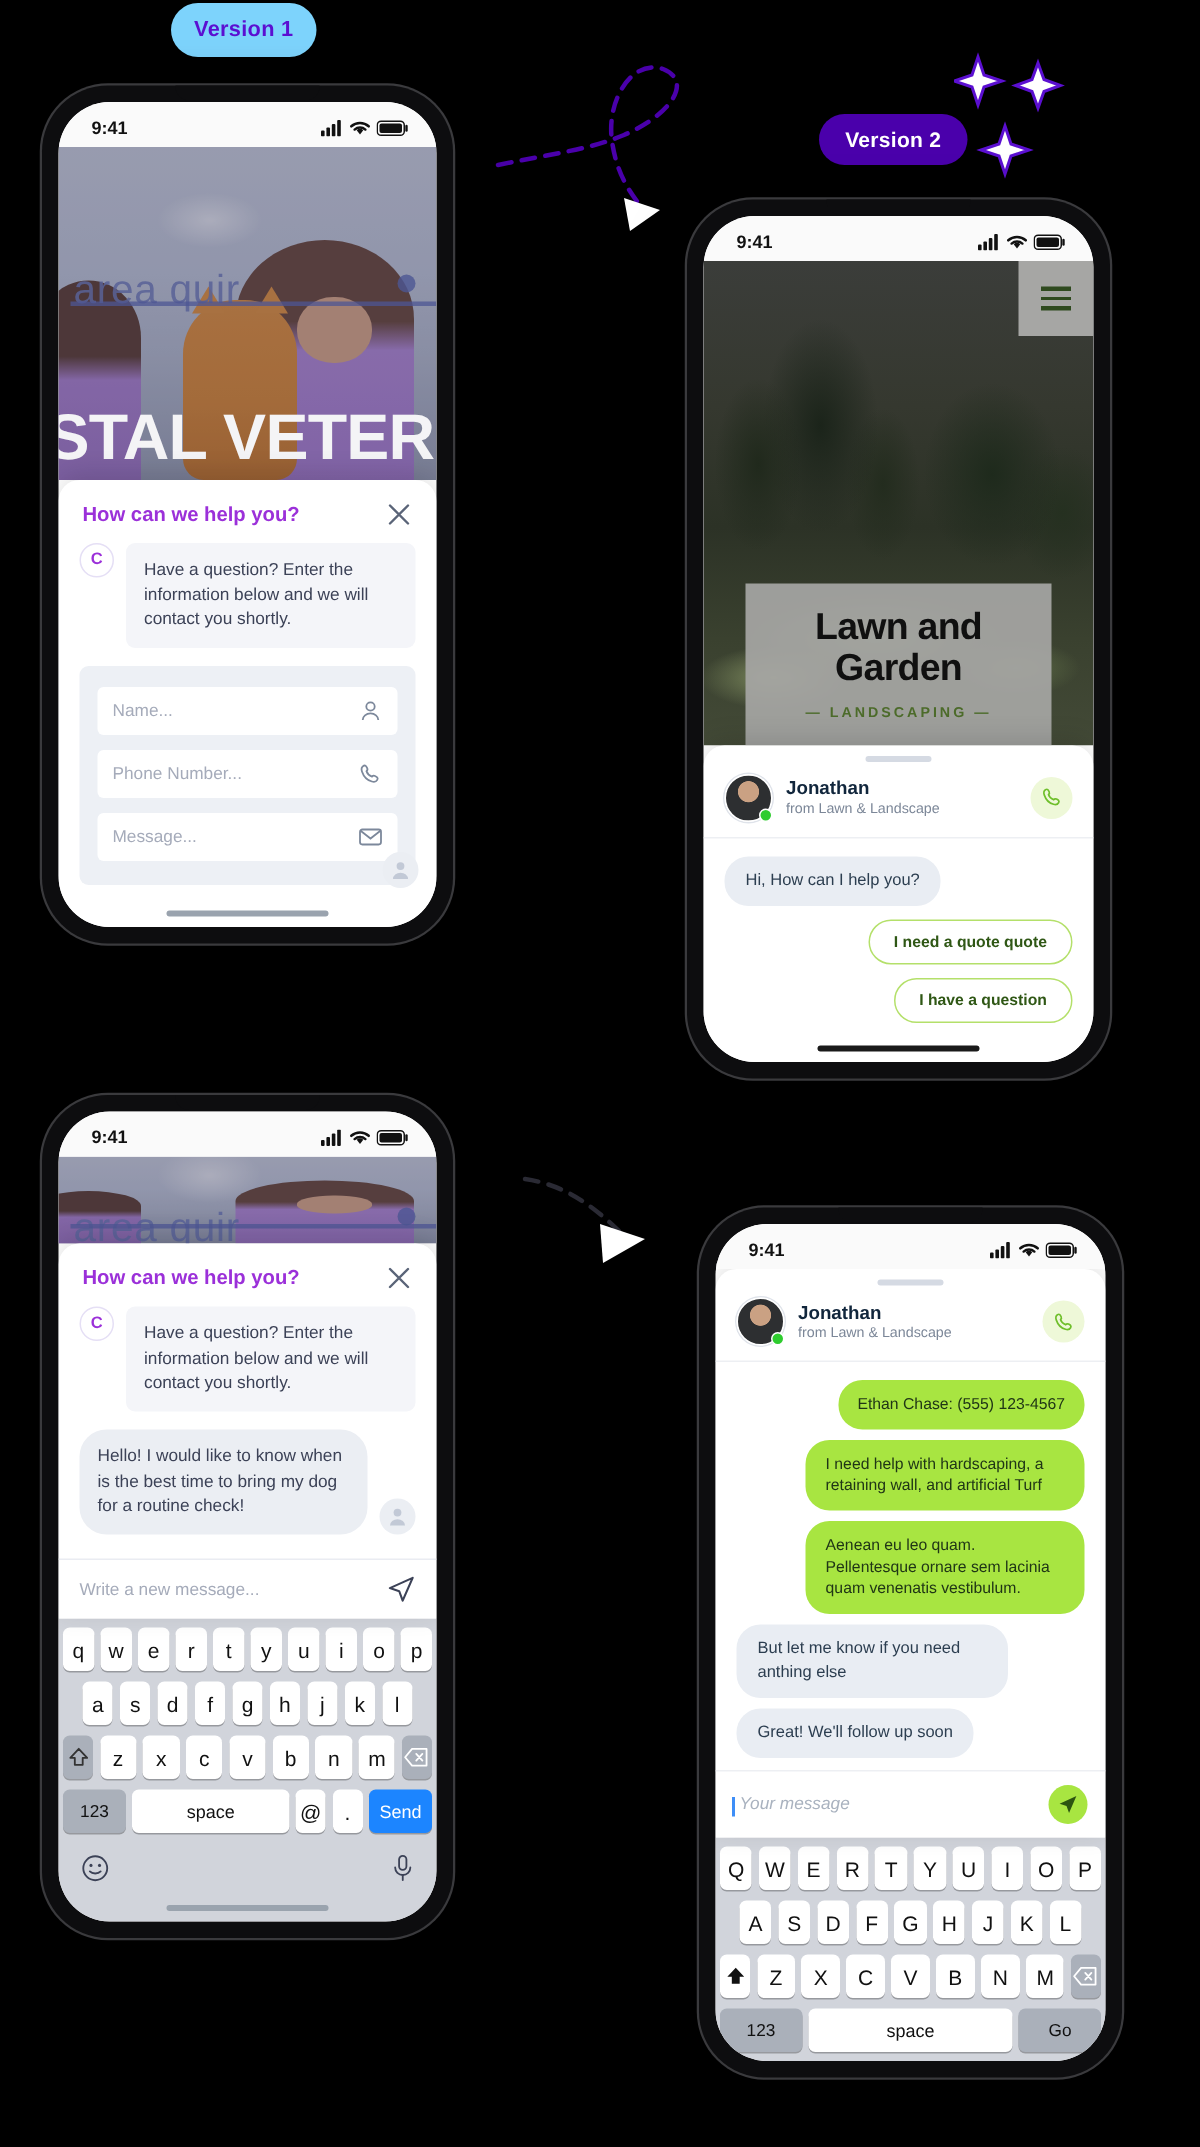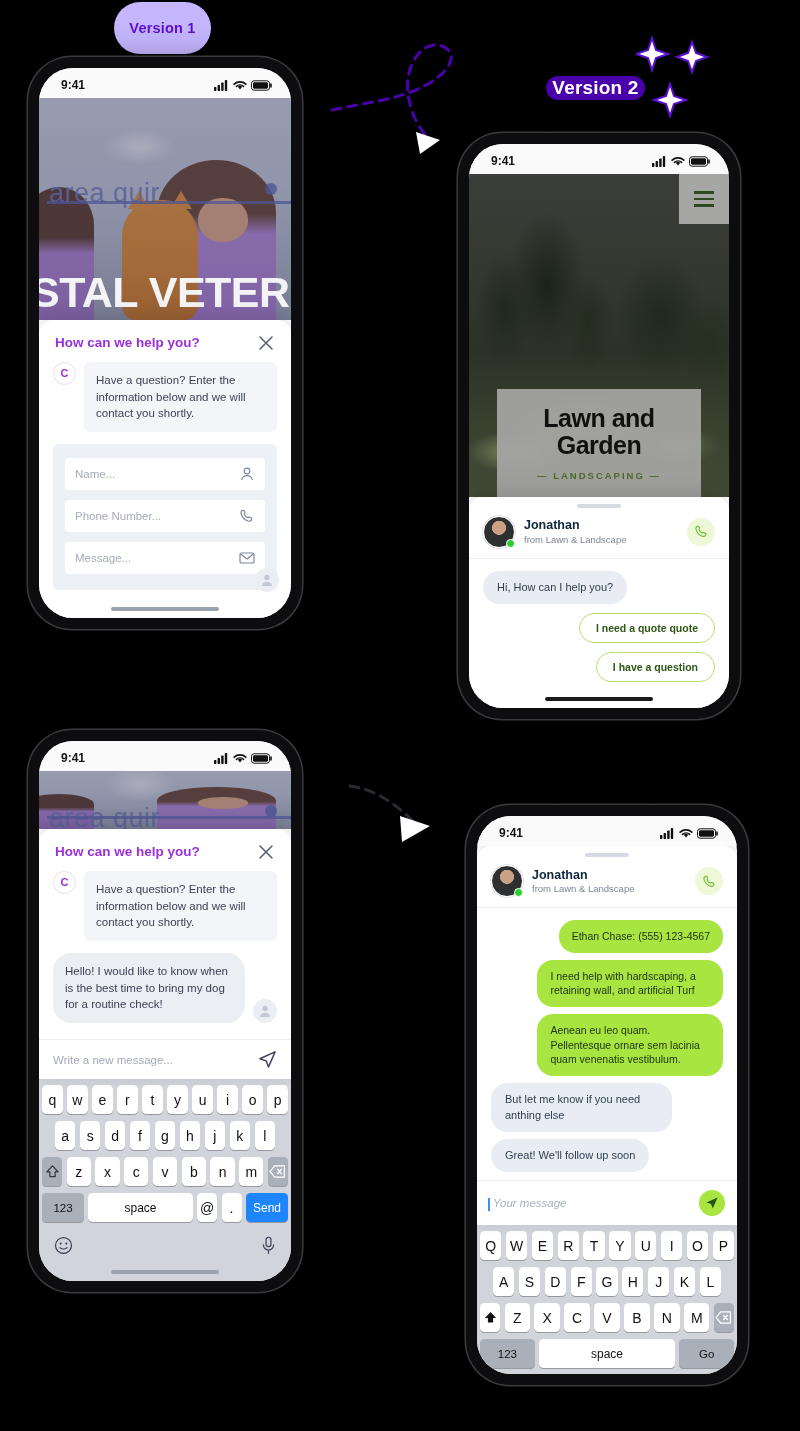--- a/index.html
+++ b/index.html
@@ -13,22 +13,22 @@
 
   
   .badge {
     position: absolute;
     display: flex; align-items: center; justify-content: center;
     border-radius: 999px;
     font-weight: bold;
     letter-spacing: .2px;
     white-space: nowrap;
   }
-  .badge-v1 { left: 114px; top: 2px; width: 97px; height: 52px; background: #c4b5fd; color: #5B0FD1; font-size: 14.5px; }
-  .badge-v2 { left: 546px; top: 76px; width: 99px; height: 24px; background: #4A00AB; color: #FFFFFF; font-size: 19px; }
+  .badge-v1 { left: 114px; top: 2px; width: 97px; height: 36px; background: #7dd3fc; color: #5B0FD1; font-size: 14.5px; }
+  .badge-v2 { left: 546px; top: 76px; width: 99px; height: 34px; background: #4A00AB; color: #FFFFFF; font-size: 14px; }
 
   
   .deco { position: absolute; pointer-events: none; }
   .arrow1 { left: 330px; top: 36px; width: 140px; height: 126px; }
   .arrow2 { left: 330px; top: 780px; width: 130px; height: 80px; }
   .sparkles { left: 636px; top: 28px; width: 110px; height: 100px; }
 
   
   .phone {
     position: absolute;

